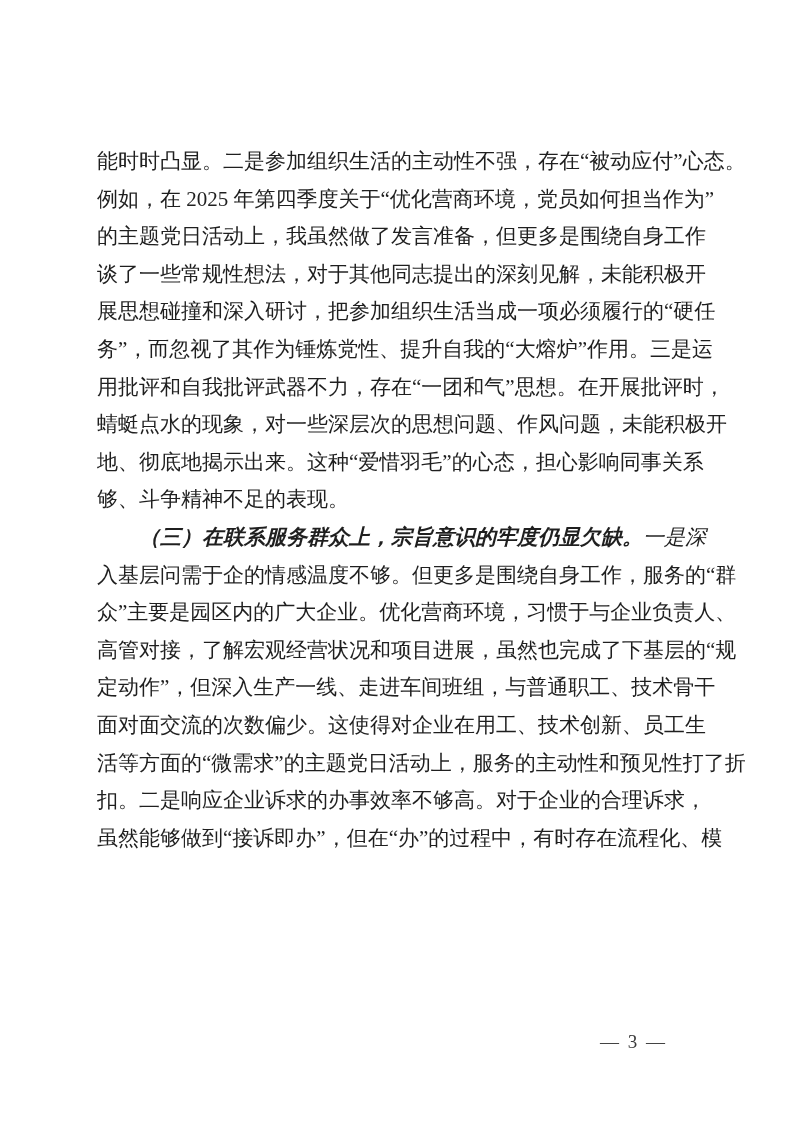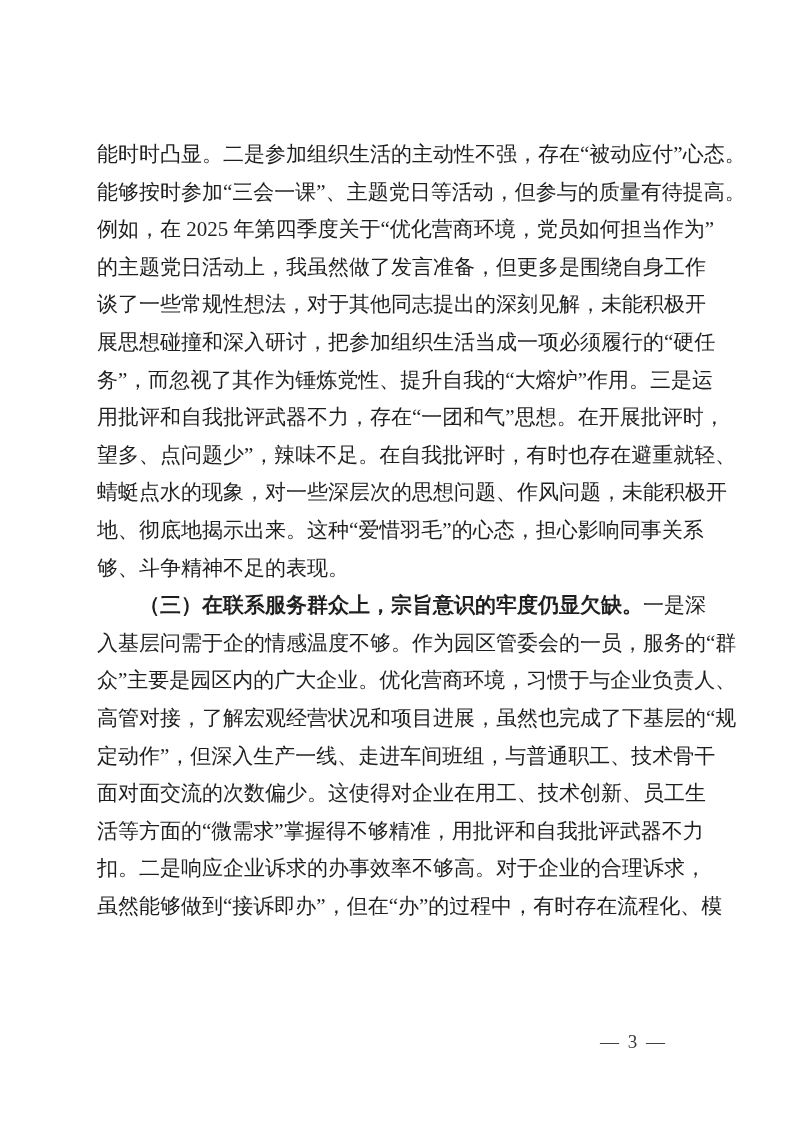--- a/index.html
+++ b/index.html
@@ -11,74 +11,73 @@
     position: relative;
     width: 793px;
     height: 1122px;
     background: #ffffff;
     overflow: hidden;
     font-family: "Liberation Serif", "DejaVu Serif", serif;
   }
   .content {
     position: absolute;
     left: 97px;
-    top: 136px;
+    top: 143px;
     width: 606px;
   }
   .line {
     height: 37.6px;
     line-height: 37.6px;
     font-size: 21px;
     letter-spacing: 0;
     text-align: justify;
     text-align-last: justify;
     white-space: nowrap;
     color: inherit;
   }
   .line.no-just {
     text-align: left;
     text-align-last: left;
   }
   .line.indent {
     text-indent: 42px;
+    font-style: italic;
   }
   .seg-bold {
     font-weight: bold;
   }
   .page-number {
     position: absolute;
     top: 1030px;
     right: 126px;
     font-size: 19px;
     line-height: 24px;
     letter-spacing: 2px;
     font-family: "Liberation Serif", "DejaVu Serif", serif;
   }
 </style>
 </head>
 <body>
 
 <div class="page" style="background: rgb(255, 255, 255);">
   <div class="content" style="color: rgb(31, 31, 31);">
       <div class="line"><span>能时时凸显。二是参加组织生活的主动性不强，存在“被动应付”心态。</span></div>
-      <div class="line"><span>能够按时参加“三会一课”、主题党日等活动，但参与的质量有待提高。</span></div>
       <div class="line"><span>例如，在 2025 年第四季度关于“优化营商环境，党员如何担当作为”</span></div>
       <div class="line"><span>的主题党日活动上，我虽然做了发言准备，但更多是围绕自身工作</span></div>
       <div class="line"><span>谈了一些常规性想法，对于其他同志提出的深刻见解，未能积极开</span></div>
       <div class="line"><span>展思想碰撞和深入研讨，把参加组织生活当成一项必须履行的“硬任</span></div>
       <div class="line"><span>务”，而忽视了其作为锤炼党性、提升自我的“大熔炉”作用。三是运</span></div>
       <div class="line"><span>用批评和自我批评武器不力，存在“一团和气”思想。在开展批评时，</span></div>
-      <div class="line"><span>望多、点问题少”，辣味不足。在自我批评时，有时也存在避重就轻、</span></div>
       <div class="line"><span>蜻蜓点水的现象，对一些深层次的思想问题、作风问题，未能积极开</span></div>
       <div class="line"><span>地、彻底地揭示出来。这种“爱惜羽毛”的心态，担心影响同事关系</span></div>
       <div class="line no-just"><span>够、斗争精神不足的表现。</span></div>
       <div class="line indent"><span class="seg-bold">（三）在联系服务群众上，宗旨意识的牢度仍显欠缺。</span><span>一是深</span></div>
-      <div class="line"><span>入基层问需于企的情感温度不够。作为园区管委会的一员，服务的“群</span></div>
+      <div class="line"><span>入基层问需于企的情感温度不够。但更多是围绕自身工作，服务的“群</span></div>
       <div class="line"><span>众”主要是园区内的广大企业。优化营商环境，习惯于与企业负责人、</span></div>
       <div class="line"><span>高管对接，了解宏观经营状况和项目进展，虽然也完成了下基层的“规</span></div>
       <div class="line"><span>定动作”，但深入生产一线、走进车间班组，与普通职工、技术骨干</span></div>
       <div class="line"><span>面对面交流的次数偏少。这使得对企业在用工、技术创新、员工生</span></div>
-      <div class="line"><span>活等方面的“微需求”掌握得不够精准，用批评和自我批评武器不力</span></div>
+      <div class="line"><span>活等方面的“微需求”的主题党日活动上，服务的主动性和预见性打了折</span></div>
       <div class="line"><span>扣。二是响应企业诉求的办事效率不够高。对于企业的合理诉求，</span></div>
       <div class="line"><span>虽然能够做到“接诉即办”，但在“办”的过程中，有时存在流程化、模</span></div>
     </div>
   <div class="page-number" style="color: rgb(58, 58, 58);">— 3 —</div>
 </div>
 
 </body></html>

